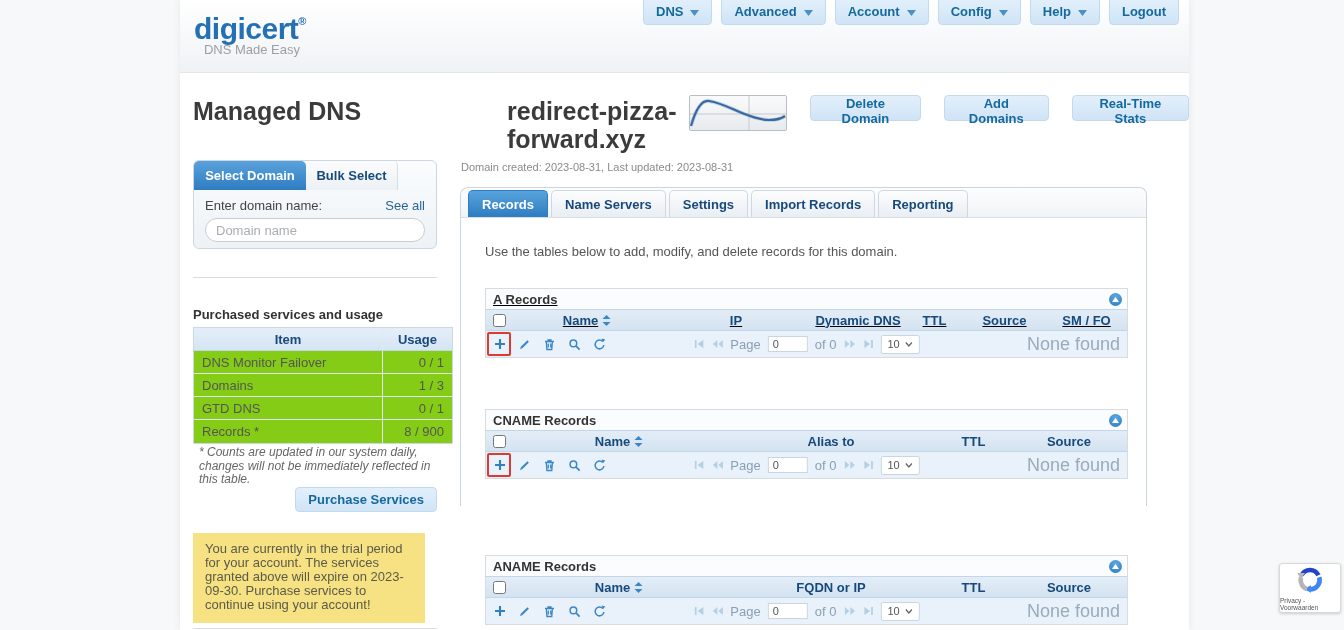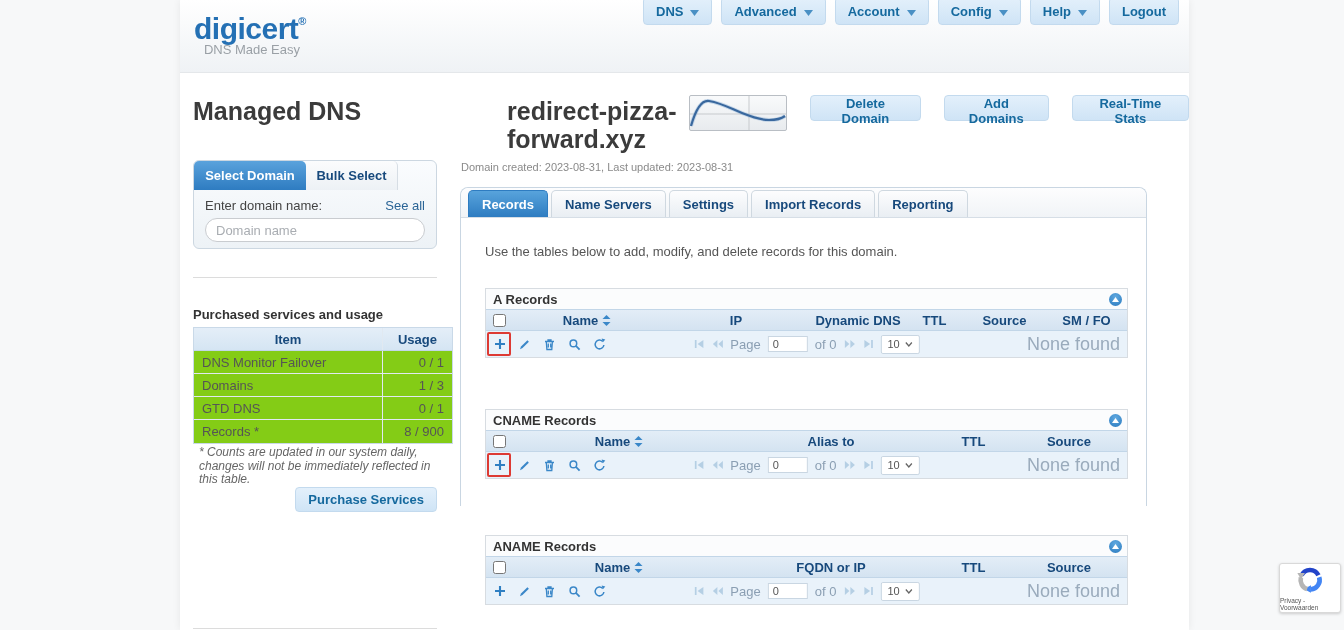--- a/index.html
+++ b/index.html
@@ -73,21 +73,21 @@
   .panel-tabs { display:flex; height:30px; padding:2px 0 0 7px; align-items:flex-end;
     background:linear-gradient(#fdfdfe,#f1f4f7); border-bottom:1px solid #d6dee6; border-radius:8px 8px 0 0; }
   .ptab { margin-right:3px; padding:0 13px; height:27px; display:flex; align-items:center;
     font-size:13px; font-weight:bold; color:#17497c; border:1px solid #cfd8e0; border-bottom:none;
     border-radius:5px 5px 0 0; background:linear-gradient(#fdfdfe,#e9eef3); cursor:pointer; }
   .ptab.active { background:linear-gradient(#58a3dc,#2e7cc1); color:#fff; border-color:#2e7cc1; }
   .panel-body { padding:0 18px 0 24px; }
   .intro { margin-top:26px; font-size:13px; color:#555; }
 
   .record-section { border:1px solid #d7dce1; background:#fff; }
-  .sec-a { margin-top:29px; } .sec-b { margin-top:51px; } .sec-c { margin-top:56px; }
+  .sec-a { margin-top:29px;text-decoration:underline; } .sec-b { margin-top:51px; } .sec-c { margin-top:76px; }
   .section-title { display:flex; align-items:center; justify-content:space-between;
     height:20px; padding:0 5px 0 7px; font-size:13px; font-weight:bold; color:#333; background:#fbfcfd; }
   .collapse-btn { width:13px; height:13px; border-radius:50%; cursor:pointer;
     background:radial-gradient(circle at 50% 30%, #60a9e0, #2a7abf);
     display:flex; align-items:center; justify-content:center; }
   .thead { display:flex; height:22px; align-items:center; font-size:13px; font-weight:bold; color:#17497c;
     background:linear-gradient(#e3edf7,#d4e3f1); border-top:1px solid #c2d6e8; border-bottom:1px solid #c2d6e8; }
   .th { text-align:center; }
   .th-name { display:flex; align-items:center; justify-content:center; gap:4px; }
   .cb-cell { width:26px; display:flex; justify-content:center; }
@@ -201,20 +201,21 @@
       <div class="u-val">8 / 900</div>
     </div>
   </div>
 
   <div class="usage-footnote">* Counts are updated in our system daily, changes will not be immediately reflected in this table.</div>
 
   <div class="purchase-row">
     <button class="purchase-btn">Purchase Services</button>
   </div>
 
+  <div class="trial-notice">You are currently in the trial period for your account. The services granted above will expire on 2023-09-30. Purchase services to continue using your account!</div>
 
   <div class="divider" style="top:628px;"></div>
 
   <div class="domain-title">redirect-pizza-forward.xyz</div>
 
   <div class="stats-row">
     <div class="sparkline-box">
       <svg width="96" height="34" viewBox="0 0 96 34">
         <line x1="0" y1="18" x2="96" y2="18" stroke="#c7cacd" stroke-width="1"></line>
         <line x1="59" y1="0" x2="59" y2="34" stroke="#c7cacd" stroke-width="1"></line>

